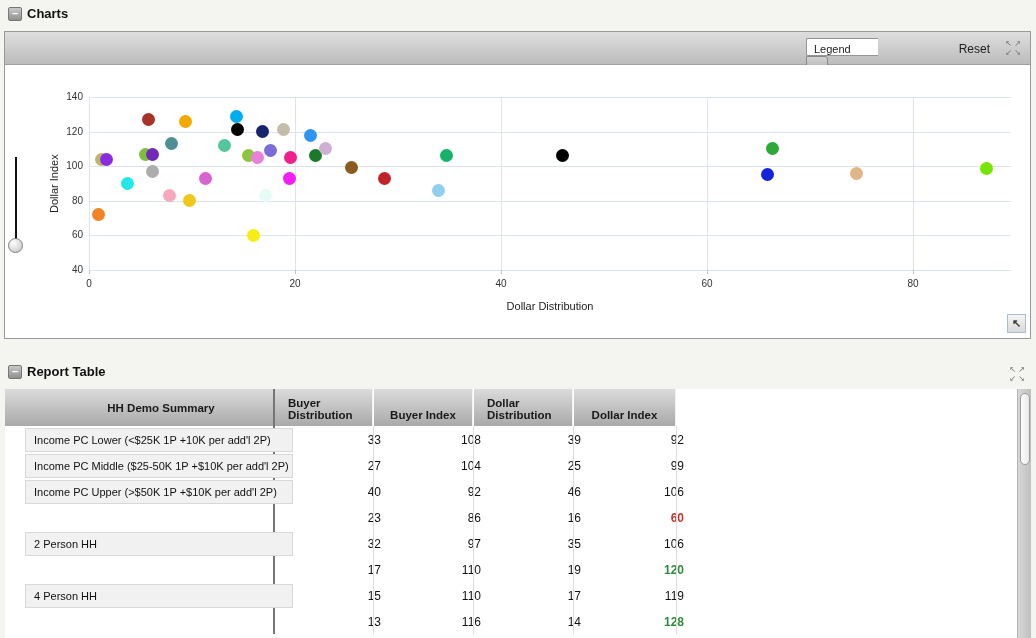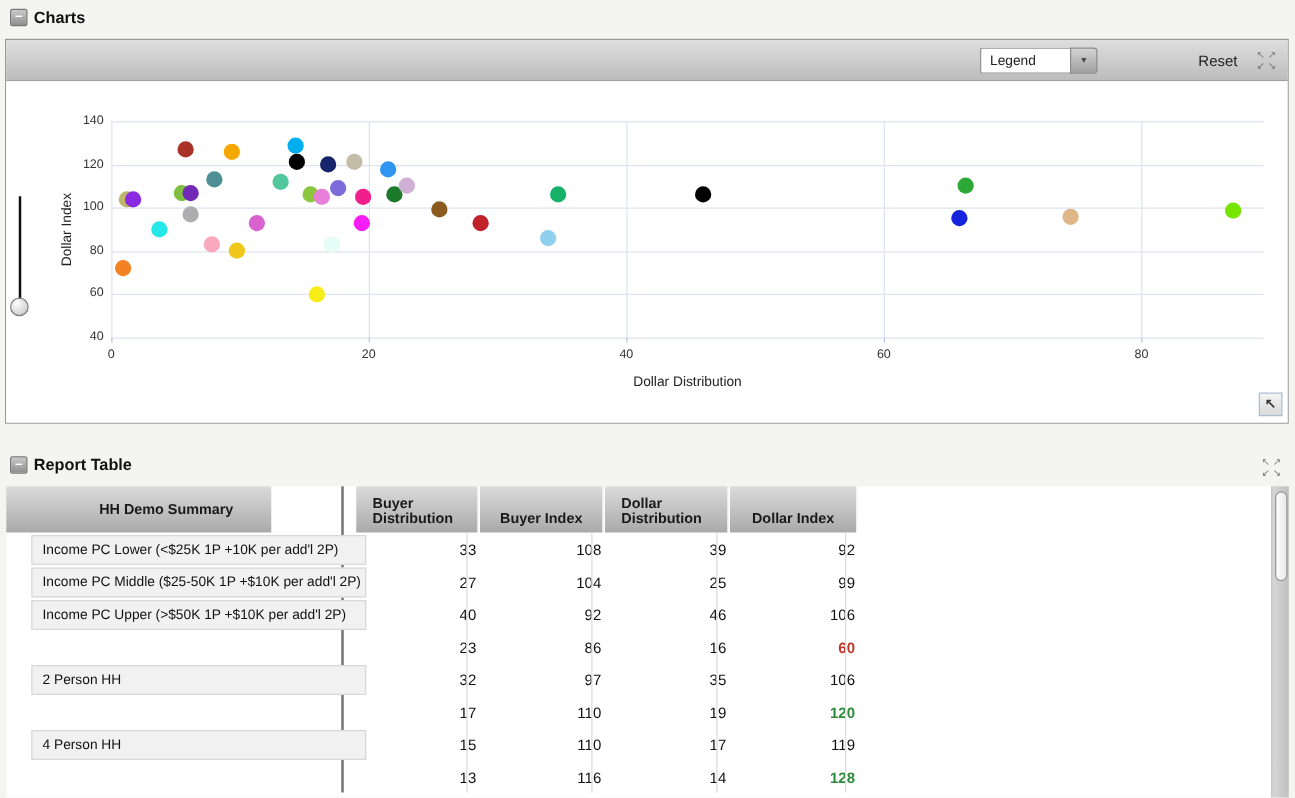--- a/index.html
+++ b/index.html
@@ -12,21 +12,21 @@
     background:linear-gradient(#c9c9c9,#8f8f8f); border:1px solid #777;
     border-radius:2px; color:#fff; font-size:11px; line-height:11px;
     text-align:center; font-weight:bold; cursor:pointer; }
   .sec-label { position:absolute; left:27px; font-size:13px; font-weight:bold; color:#111; }
 
   
   #chart-panel { position:absolute; left:4px; top:31px; width:1027px; height:308px;
     border:1px solid #999; background:#fff; }
   #chart-toolbar { position:absolute; left:0; top:0; width:100%; height:33px;
     background:linear-gradient(#dedede,#bcbcbc); border-bottom:1px solid #a0a0a0; }
-  #legend-combo { position:absolute; right:152px; top:6px; height:21px; display:flex; }
+  #legend-combo { position:absolute; right:152px; top:6px; height:21px; display:flex;flex-direction:column; }
   #legend-value { width:72px; height:21px; background:#fff; border:1px solid #949494;
     border-right:none; border-radius:2px 0 0 2px; font-size:11px; color:#222;
     padding:4px 0 0 7px; }
   #legend-arrow-btn { width:22px; height:21px; background:linear-gradient(#d2d2d2,#a2a2a2);
     border:1px solid #8a8a8a; border-radius:0 3px 3px 0; color:#4a4a4a;
     font-size:7px; text-align:center; line-height:20px; cursor:pointer; }
   #reset-btn { position:absolute; right:40px; top:10px; font-size:12px; color:#222; cursor:pointer; }
   .expand-icon { display:grid; grid-template-columns:9px 9px; grid-template-rows:9px 9px;
     color:#757575; font-size:8px; line-height:9px; text-align:center; cursor:pointer; }
   #chart-expand { position:absolute; right:8px; top:7px; }
@@ -59,22 +59,22 @@
     color:#3c3c3c; font-size:11px; line-height:17px; text-align:center;
     font-weight:bold; cursor:pointer; }
 
   
   #report-expand { position:absolute; right:10px; top:365px; }
   #table-wrap { position:absolute; left:5px; top:389px; width:1012px; height:249px; background:#fff; }
   .th { position:absolute; top:0; height:37px;
     background:linear-gradient(#dbdbdb,#a9a9a9);
     font-size:11.5px; font-weight:bold; color:#1a1a1a;
     display:flex; }
-  #th-label { left:0; width:212px; align-items:center; justify-content:center;padding-left:44px; }
-  .th-val { align-items:flex-end; padding-bottom:5px; border-right:1px solid #f2f2f0;margin-left:10px; }
+  #th-label { left:0; width:268px; align-items:center; justify-content:center;padding-left:44px; }
+  .th-val { align-items:flex-end; padding-bottom:5px; border-right:1px solid #f2f2f0; }
   .th-left { padding-left:13px; }
   .th-center { justify-content:center; }
   #col-divider { position:absolute; left:268px; top:0; width:2px; height:245px; background:#757575; }
   .vline { position:absolute; top:37px; width:1px; height:208px; background:#dcdcdc; }
 
   #rows { position:absolute; left:0; top:39px; width:1012px;margin-left:20px; }
   .row { position:relative; height:26px; }
   .row-label { position:absolute; left:0; top:0; width:268px; height:24px;
     background:#f1f1f1; border:1px solid #d8d8d8;
     display:flex; align-items:center; padding-left:8px;

